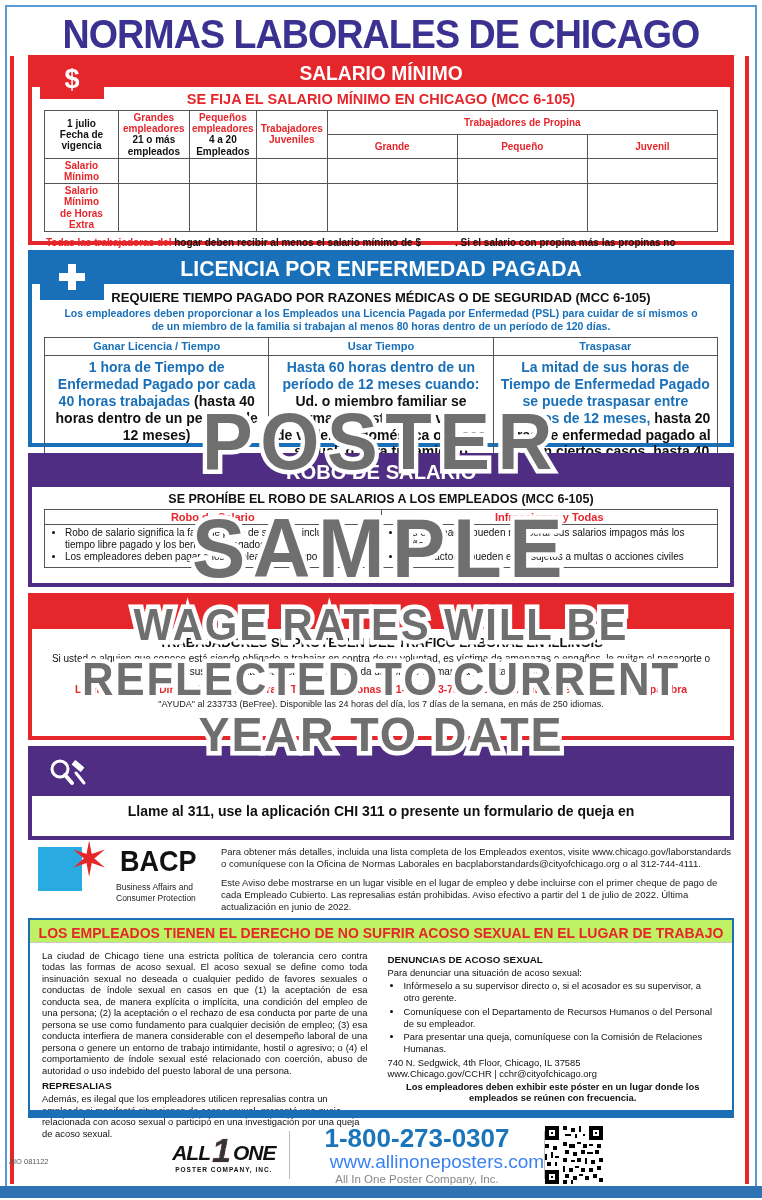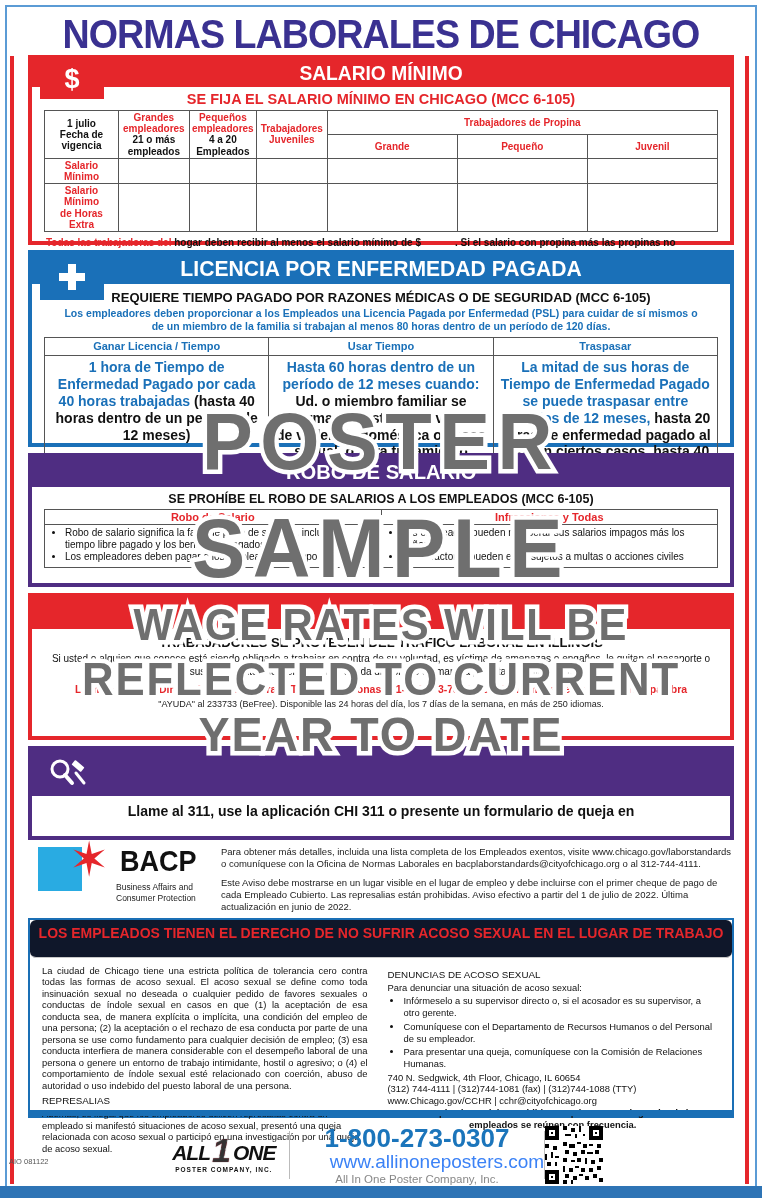--- a/index.html
+++ b/index.html
@@ -85,28 +85,28 @@
   .bacp-square { position:absolute; left:2px; top:3px; width:44px; height:44px; background:#29abe2; }
   .bacp-star { position:absolute; left:33px; top:-8px; font-size:48px; color:#e5262b; line-height:1; }
   .bacp-name { position:absolute; left:84px; top:0px; font-size:30px; font-weight:bold; color:#111;
     transform:scaleX(.9); transform-origin:left; }
   .bacp-sub { position:absolute; left:80px; top:38px; font-size:8.5px; color:#222; line-height:1.25; }
   .bacp-text { flex:1; font-size:9.5px; color:#222; line-height:1.25; padding-top:2px; }
   .bacp-text p + p { margin-top:7px; }
 
   
   .sec-harass { top:918px; height:200px; border:2px solid #1a6fb5; left:28px; width:706px; position:absolute; background:#fff; }
-  .ha-heading { background:#0f172a; border-bottom:1px solid #c9c9c9; text-align:center;
-    color:#e5262b; font-weight:bold; font-size:14px; padding:5px 0 16px; transform-origin:center;border-radius:6px; }
+  .ha-heading { background:#bef264; border-bottom:1px solid #c9c9c9; text-align:center;
+    color:#e5262b; font-weight:bold; font-size:14px; padding:5px 0 1px; transform-origin:center; }
   .ha-cols { display:flex; }
   .ha-left { width:49.5%; padding:7px 10px 0 12px; }
   .ha-right { width:50.5%; padding:7px 14px 0 10px; }
   .ha-left p, .ha-right p { font-size:9.4px; color:#111; line-height:1.22; }
   .ha-left .just { text-align:justify; }
-  .ha-sub { font-weight:normal; font-size:9.8px; margin:4px 0 2px; color:#111; }
+  .ha-sub { font-weight:bold; font-size:9.8px; margin:4px 0 2px; color:#111; }
   .ha-right ul { margin:2px 0 2px 16px; }
   .ha-right li { font-size:9.4px; color:#111; line-height:1.25; margin-bottom:2px; }
   .ha-note { font-weight:bold; text-align:center; margin-top:1px; }
   .box-bottom-bar { position:absolute; left:0; right:0; bottom:0; height:6px; background:#1a6fb5; }
 
   
   .footer { position:absolute; left:0; right:0; top:1126px; height:58px; display:flex;
     align-items:center; justify-content:center; }
   .f-div { width:1px; height:48px; background:#bbb; }
   .aio-logo { text-align:center; position:relative; width:130px; }
@@ -329,22 +329,21 @@
         <p>Además, es ilegal que los empleadores utilicen represalias contra un empleado si manifestó situaciones de acoso sexual, presentó una queja relacionada con acoso sexual o participó en una investigación por una queja de acoso sexual.</p>
       </div>
       <div class="ha-right">
         <div class="ha-sub">DENUNCIAS DE ACOSO SEXUAL</div>
         <p>Para denunciar una situación de acoso sexual:</p>
         <ul>
           <li>Infórmeselo a su supervisor directo o, si el acosador es su supervisor, a otro gerente.</li>
           <li>Comuníquese con el Departamento de Recursos Humanos o del Personal de su empleador.</li>
           <li>Para presentar una queja, comuníquese con la Comisión de Relaciones Humanas.</li>
         </ul>
-        <p>740 N. Sedgwick, 4th Floor, Chicago, IL 60654</p>
-        <p>(312) 744-4111 | (312)744-1081 (fax) | (312)744-1088 (TTY)</p>
+        <p>740 N. Sedgwick, 4th Floor, Chicago, IL 37585</p>
         <p>www.Chicago.gov/CCHR | cchr@cityofchicago.org</p>
         <p class="ha-note">Los empleadores deben exhibir este póster en un lugar donde los empleados se reúnen con frecuencia.</p>
       </div>
     </div>
     <div class="box-bottom-bar"></div>
   </div>
 
   <div class="footer">
     <div class="aio-logo">
       <div class="aio-row">

